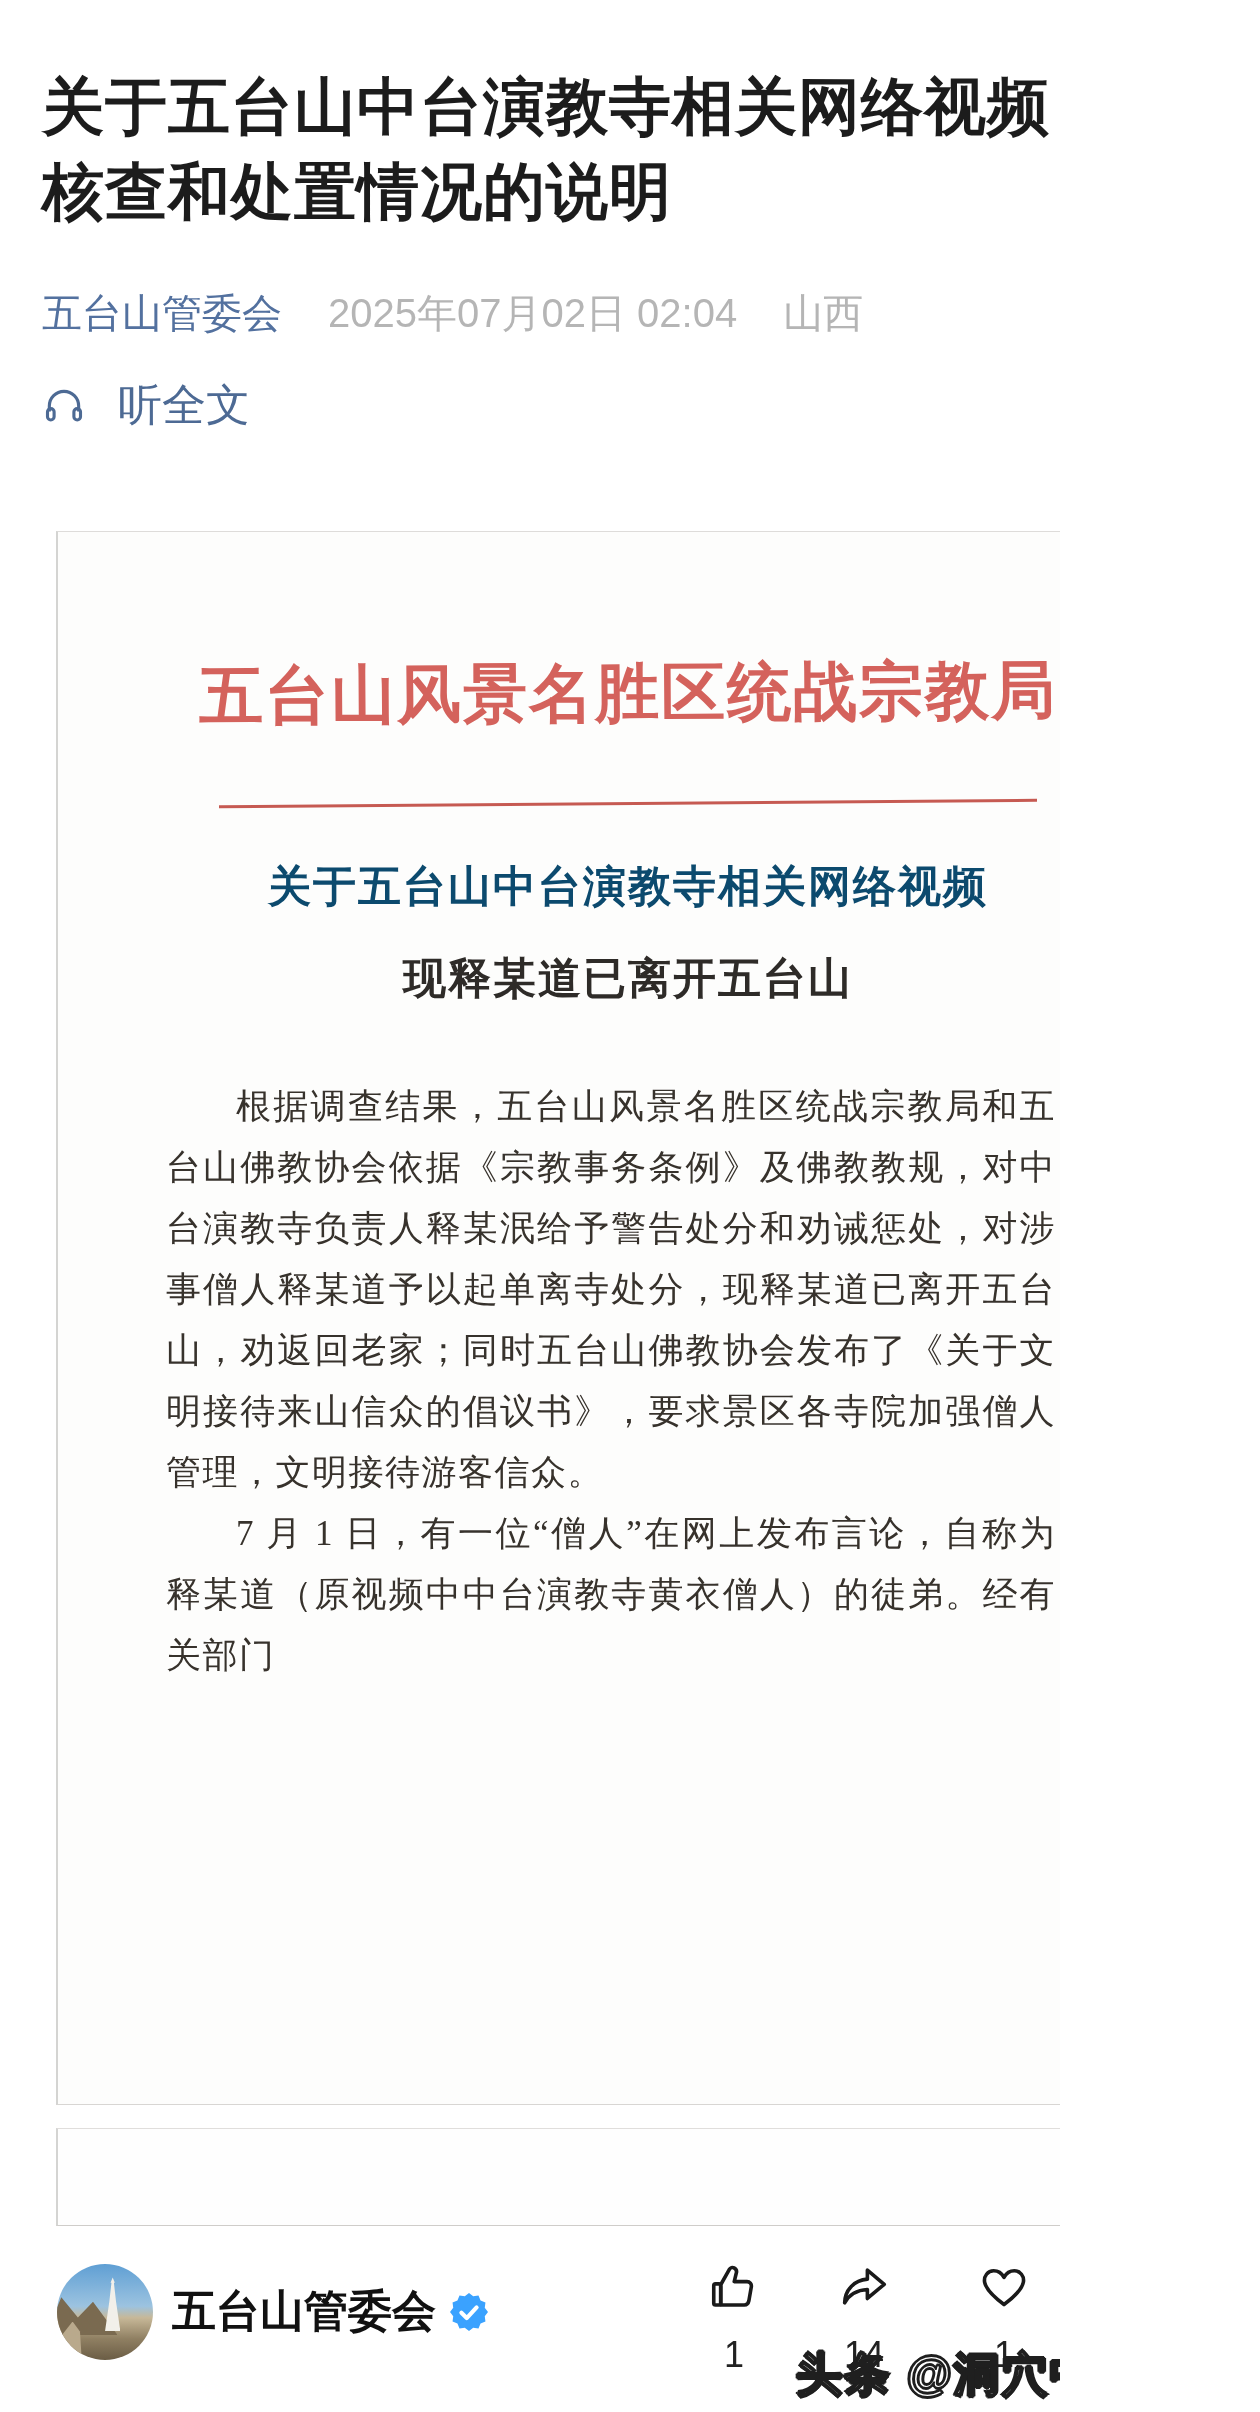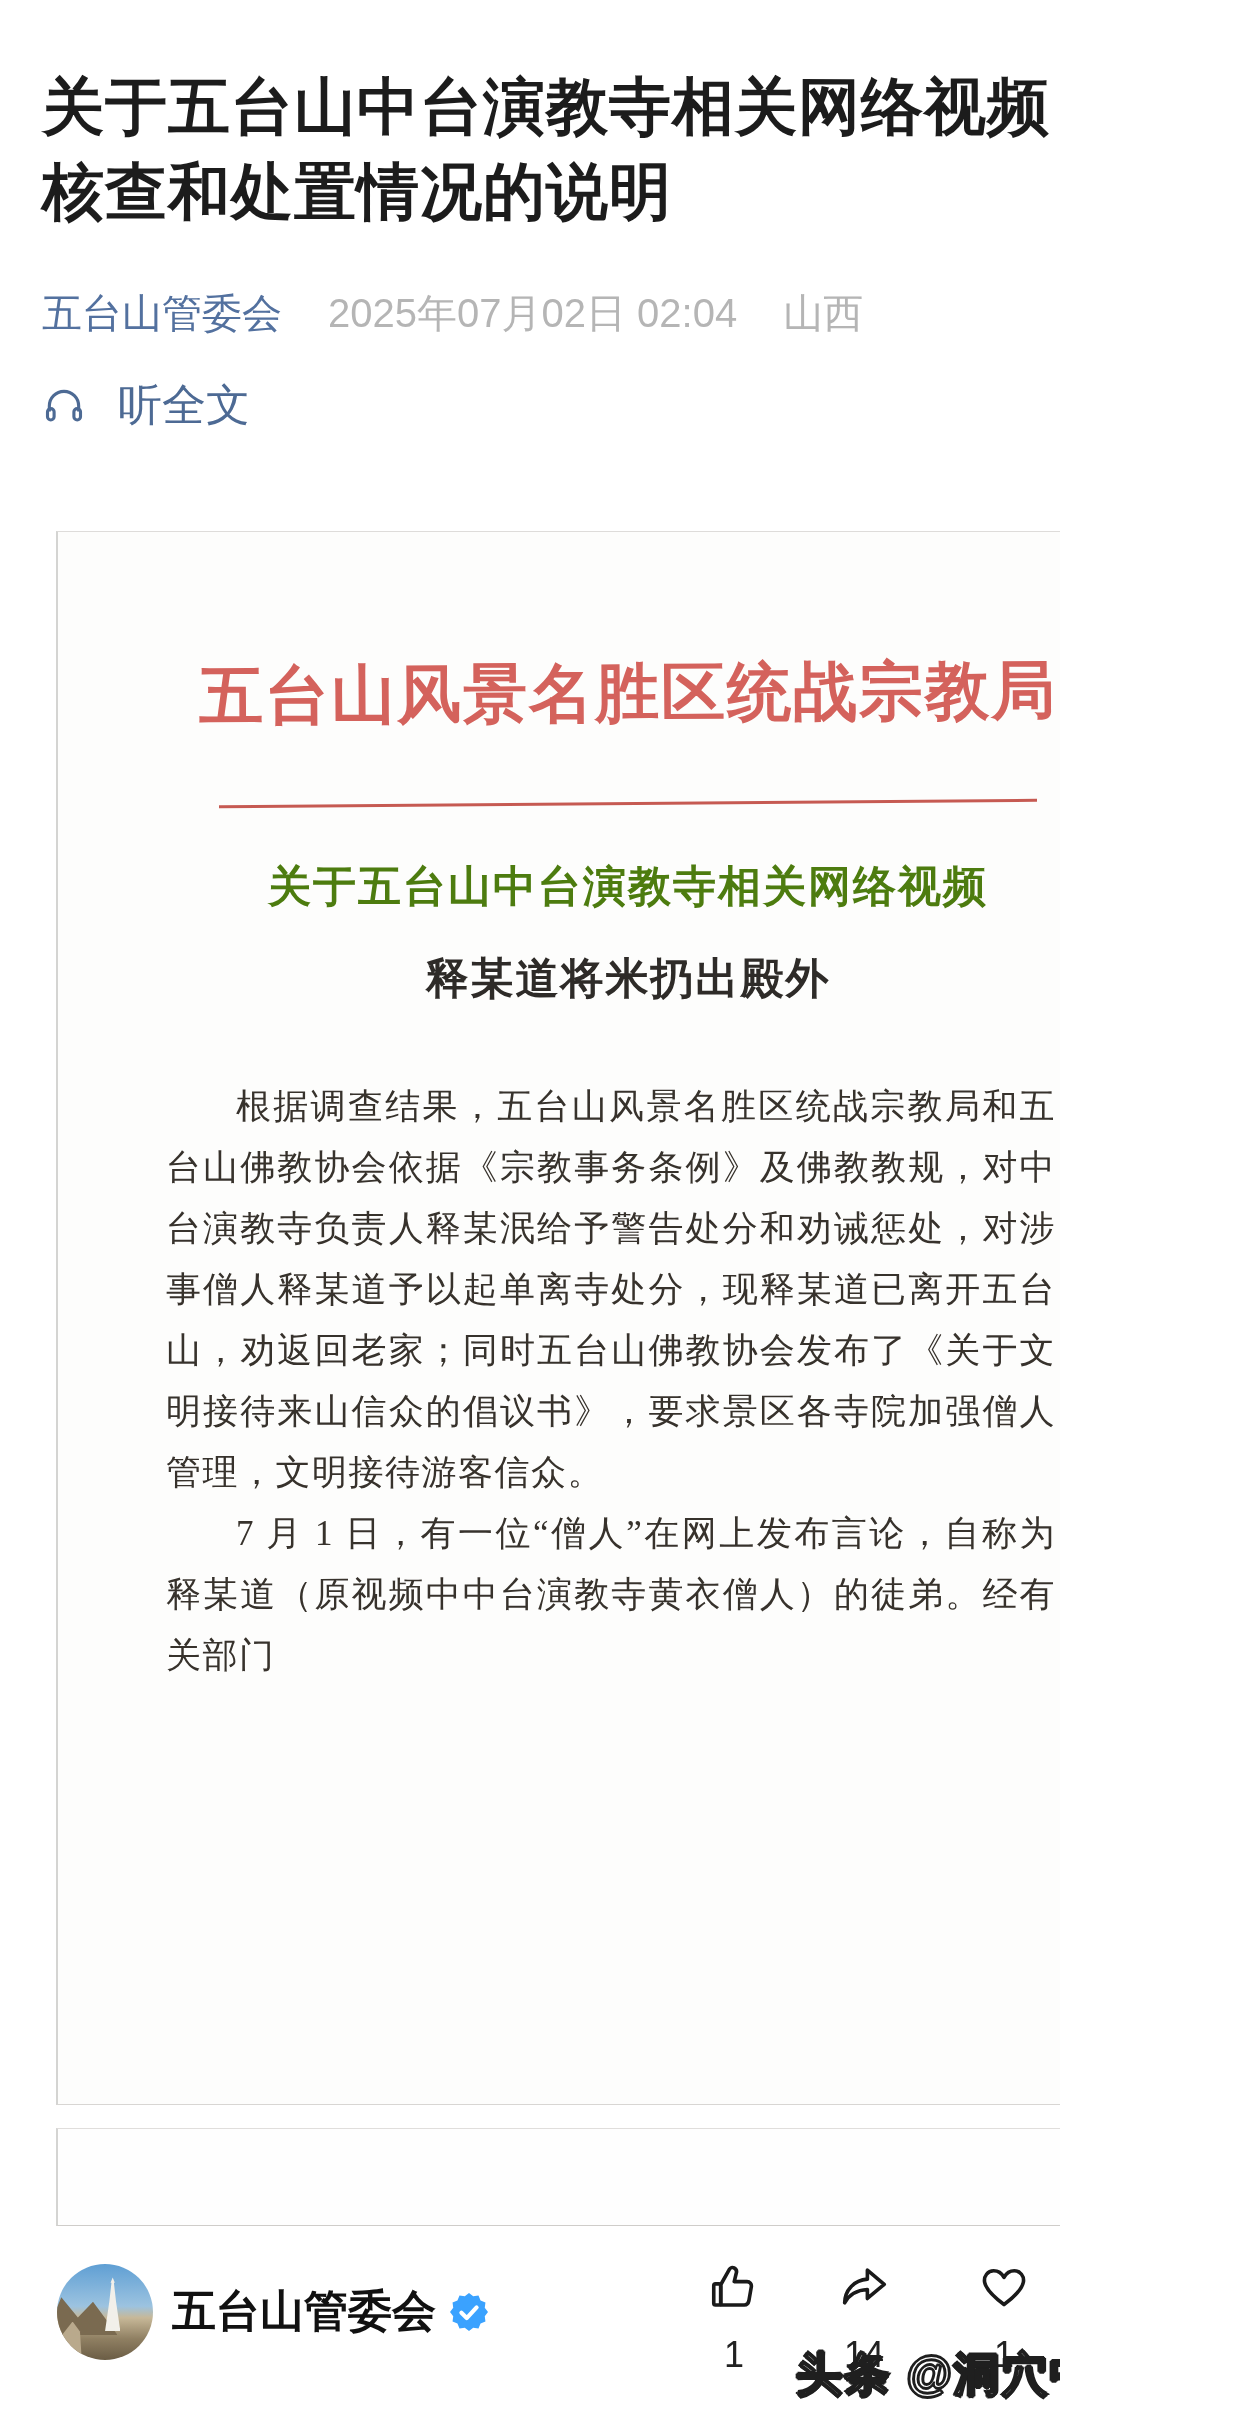--- a/index.html
+++ b/index.html
@@ -12,21 +12,21 @@
   .byline .date,.byline .region{color:#b5b5b5;}
   .listen{position:absolute;left:42px;top:376px;display:flex;align-items:center;gap:32px;color:#4d6a94;font-size:44px;}
   .listen svg{display:block;}
 
   
   .doc{position:absolute;left:56px;top:531px;width:1140px;height:1572px;background:#fdfdfc;
        border-left:2px solid #d4d4d2;border-top:1px solid #dedcda;border-right:2px solid #43423f;border-bottom:1px solid #d8d6d3;
        overflow:hidden;font-family:"Liberation Serif",serif;}
   .doc-agency{position:absolute;top:118px;left:0;width:100%;text-align:center;font-size:64px;font-weight:700;color:#d4625c;letter-spacing:2px;transform:rotate(-0.4deg);}
   .doc-redline{position:absolute;top:270px;left:50%;width:818px;height:3px;margin-left:-409px;background:#c65a52;transform:rotate(-0.45deg);}
-  .doc-title-1{position:absolute;top:326px;left:0;width:100%;text-align:center;font-size:43px;font-weight:700;color:#4d7c0f;letter-spacing:2px;}
+  .doc-title-1{position:absolute;top:326px;left:0;width:100%;text-align:center;font-size:43px;font-weight:700;color:#0c4a6e;letter-spacing:2px;}
   .doc-title-2{position:absolute;top:418px;left:0;width:100%;text-align:center;font-size:43px;font-weight:700;color:#2e2b28;letter-spacing:2px;}
   .doc-body{position:absolute;top:544px;left:108px;right:142px;font-size:35px;line-height:61px;color:#37322c;letter-spacing:1.5px;text-align:justify;text-justify:inter-ideograph;}
   .doc-body p{margin:0;text-indent:2em;}
 
   .doc2{position:absolute;left:56px;top:2128px;width:1140px;height:96px;background:#fefefe;
         border-left:2px solid #d4d4d2;border-top:1px solid #e0dedc;border-right:2px solid #43423f;border-bottom:1px solid #cfcdca;}
 
   
   .footer{position:absolute;left:0;top:2248px;width:1260px;height:164px;background:#ffffff;}
   .avatar{position:absolute;left:57px;top:16px;width:96px;height:96px;border-radius:50%;overflow:hidden;background:linear-gradient(180deg,#5f9fd4 0%,#9cc3e0 44%,#c7b898 56%,#8f7f62 78%,#6b5d45 100%);}
@@ -66,21 +66,21 @@
         <rect x="17.4" y="13.4" width="3.6" height="6.2" rx="1.8"></rect>
       </svg>
     </span>
     <span>听全文</span>
   </div>
 
   <div class="doc">
     <div class="doc-agency">五台山风景名胜区统战宗教局</div>
     <div class="doc-redline"></div>
     <div class="doc-title-1">关于五台山中台演教寺相关网络视频</div>
-    <div class="doc-title-2">释某道将米扔出殿外</div>
+    <div class="doc-title-2">现释某道已离开五台山</div>
     <div class="doc-body">
       <p>根据调查结果，五台山风景名胜区统战宗教局和五台山佛教协会依据《宗教事务条例》及佛教教规，对中台演教寺负责人释某泯给予警告处分和劝诫惩处，对涉事僧人释某道予以起单离寺处分，现释某道已离开五台山，劝返回老家；同时五台山佛教协会发布了《关于文明接待来山信众的倡议书》，要求景区各寺院加强僧人管理，文明接待游客信众。</p>
       <p>7 月 1 日，有一位“僧人”在网上发布言论，自称为释某道（原视频中中台演教寺黄衣僧人）的徒弟。经有关部门</p>
     </div>
   </div>
 
   <div class="doc2"></div>
 
   <div class="footer">
     <div class="avatar">

